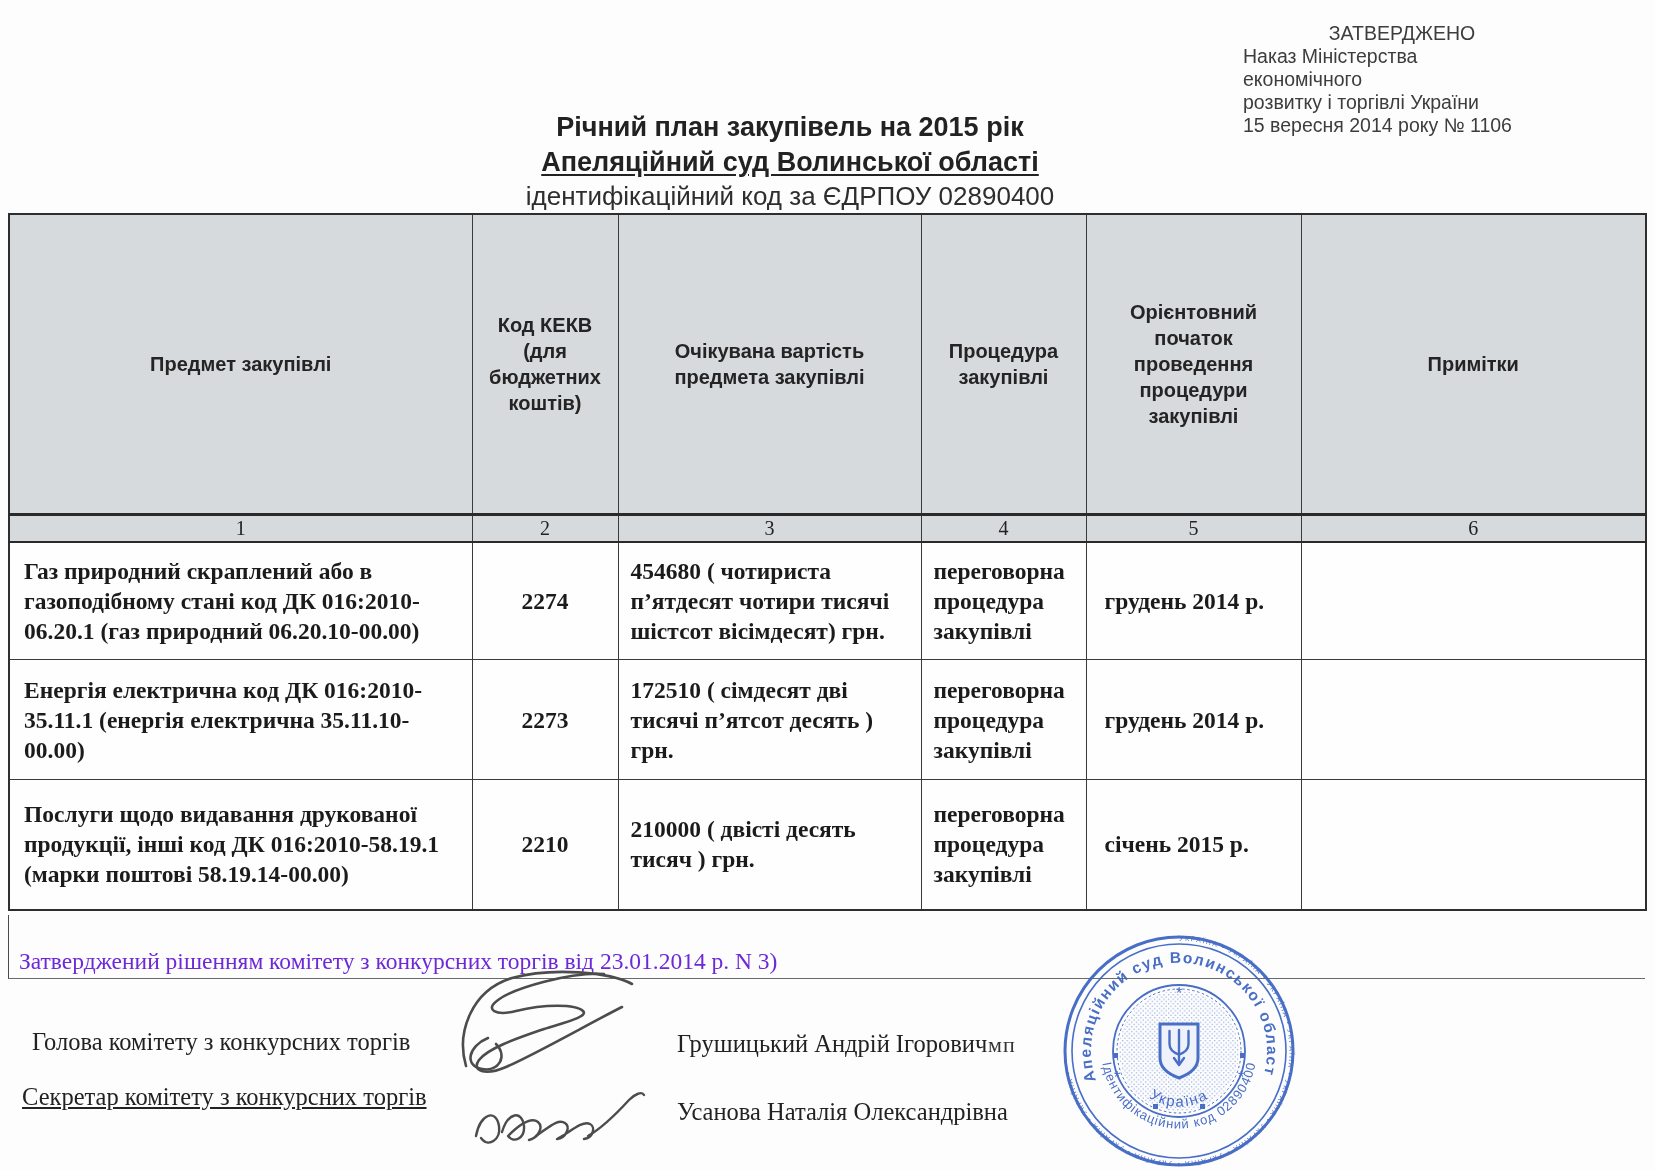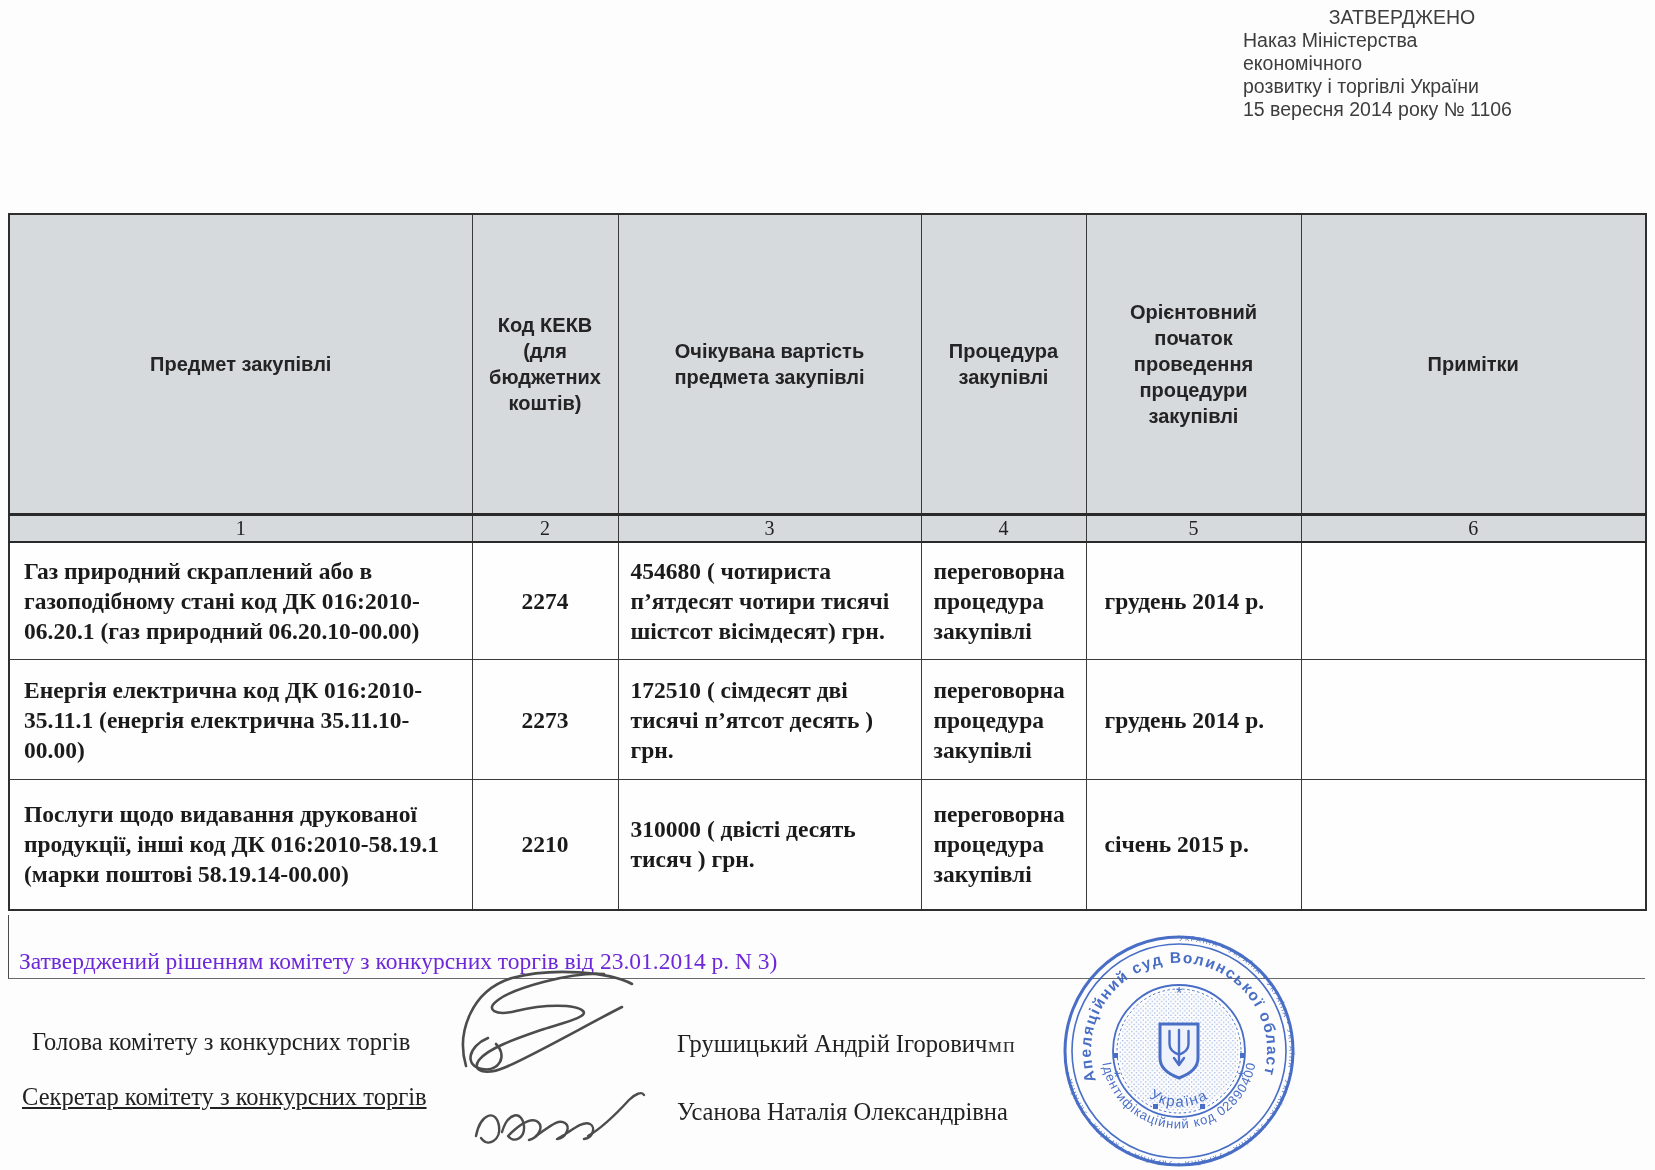--- a/index.html
+++ b/index.html
@@ -2,21 +2,21 @@
 <html><head>
 <meta charset="utf-8">
 <style>
   html,body{margin:0;padding:0;background:#ffffff;}
   .page{
     position:relative;width:1655px;height:1170px;background:#fdfdfd;
     font-family:"Liberation Serif",serif;color:#1d1d1d;overflow:hidden;
   }
   
   .approval{
-    position:absolute;top:6px;left:1243px;width:292px;
+    position:absolute;top:22px;left:1243px;width:292px;
     font-family:"Liberation Sans",sans-serif;font-size:19.5px;line-height:23px;color:#3d3d3d;
   }
   .approval .line-first{text-align:center;padding-left:26px;}
   
   .titles{
     position:absolute;top:110px;left:0;width:1580px;text-align:center;
     font-family:"Liberation Sans",sans-serif;color:#222;
   }
   .titles .t1{font-size:27px;font-weight:bold;line-height:35px;}
   .titles .t2{font-size:27px;font-weight:bold;line-height:35px;text-decoration:underline;text-underline-offset:3px;}
@@ -77,20 +77,25 @@
 
 <div class="page">
 
   <div class="approval">
     <div class="line-first">ЗАТВЕРДЖЕНО</div>
     <div>Наказ Міністерства економічного</div>
     <div>розвитку і торгівлі  України</div>
     <div>15 вересня 2014 року  № 1106</div>
   </div>
 
+  <div class="titles">
+    <div class="t1">Річний план закупівель на 2015 рік</div>
+    <div class="t2">Апеляційний суд Волинської області</div>
+    <div class="t3">ідентифікаційний код за ЄДРПОУ 02890400</div>
+  </div>
 
   <table class="plan">
     <colgroup>
       <col style="width:463px">
         <col style="width:146px">
         <col style="width:303px">
       <col style="width:165px">
         <col style="width:215px">
         <col style="width:345px">
     </colgroup>
@@ -123,21 +128,21 @@
       <td class="c-subject">Енергія електрична  код ДК 016:2010-35.11.1 (енергія електрична  35.11.10-00.00)</td>
       <td class="c-kekv">2273</td>
       <td class="c-value">172510 ( сімдесят дві тисячі п’ятсот десять ) грн.</td>
       <td class="c-proc">переговорна процедура закупівлі</td>
       <td class="c-start">грудень 2014 р.</td>
       <td class="c-notes"></td>
     </tr>
     <tr class="b-row row-3">
       <td class="c-subject">Послуги щодо видавання друкованої продукції, інші код ДК 016:2010-58.19.1 (марки поштові 58.19.14-00.00)</td>
       <td class="c-kekv">2210</td>
-      <td class="c-value">310000 ( двісті десять тисяч ) грн.</td>
+      <td class="c-value">210000 ( двісті десять тисяч ) грн.</td>
       <td class="c-proc">переговорна процедура закупівлі</td>
       <td class="c-start">січень 2015 р.</td>
       <td class="c-notes"></td>
     </tr>
   </tbody>
     </table>
 
   <div class="approved-note">
     <span>Затверджений рішенням  комітету  з конкурсних торгів від  23.01.2014 р. N 3)</span>
   </div>

